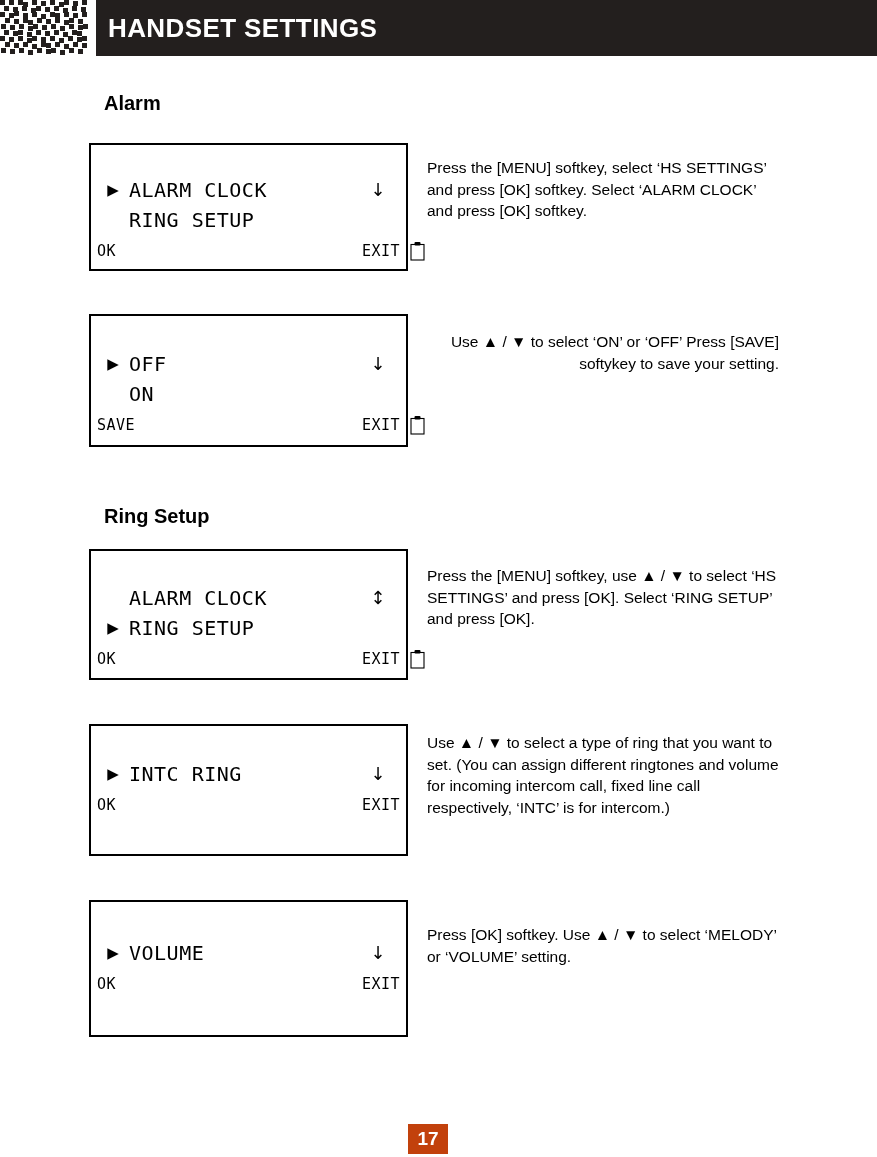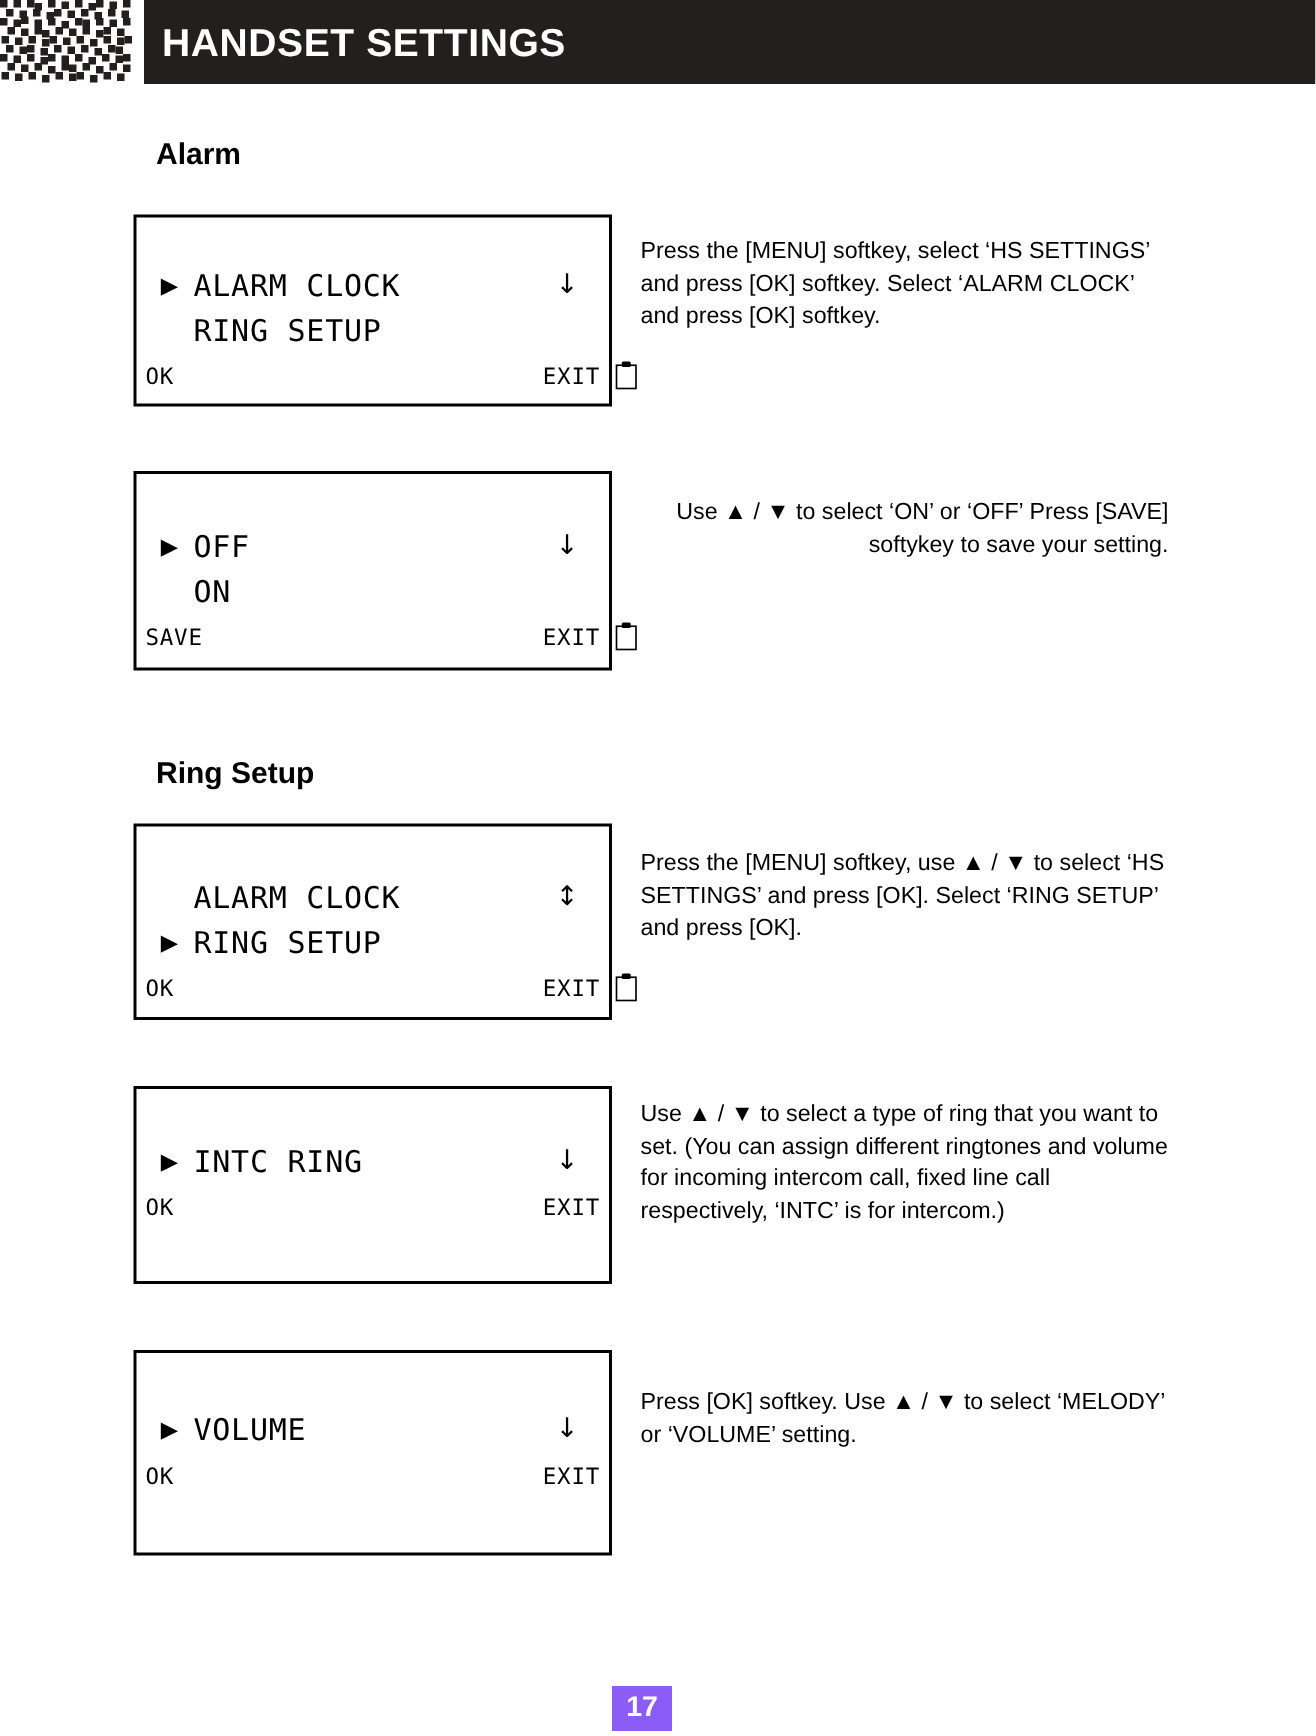--- a/index.html
+++ b/index.html
@@ -154,21 +154,21 @@
   #instr-4 { top: 720px; }
   #instr-5 { top: 912px; }
 
   
   .page-number {
     position: absolute;
     left: 408px;
     top: 1124px;
     width: 40px;
     height: 30px;
-    background: #8b5cf6;
+    background: #c2410c;
     color: #ffffff;
     font-size: 19px;
     font-weight: bold;
     line-height: 30px;
     text-align: center;
   }
 </style>
 </head>
 <body>
 

